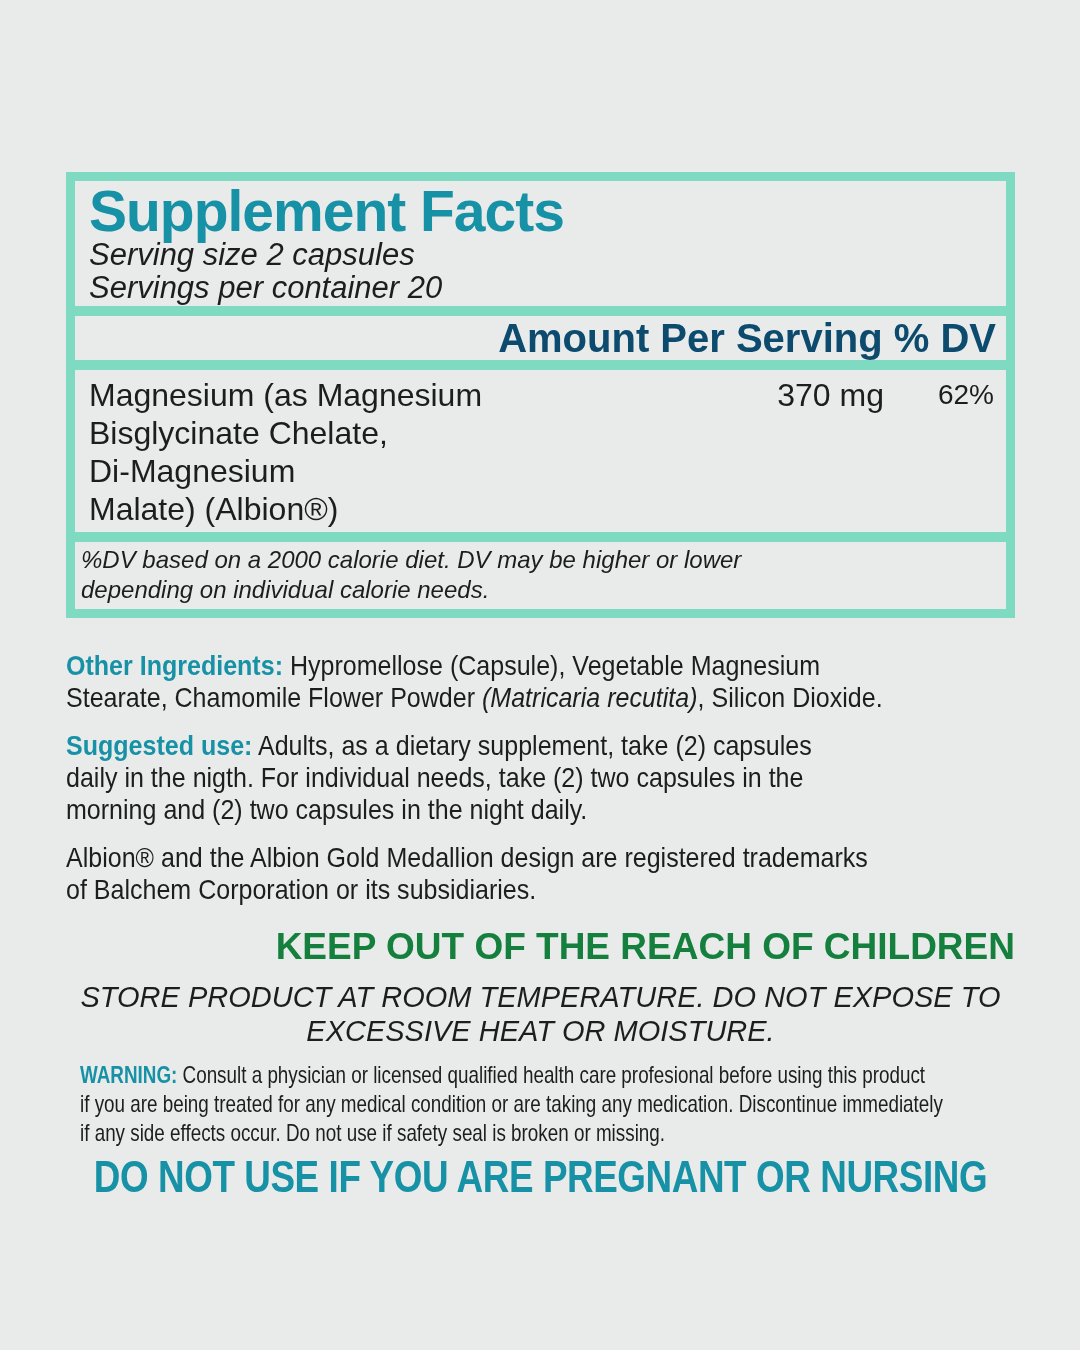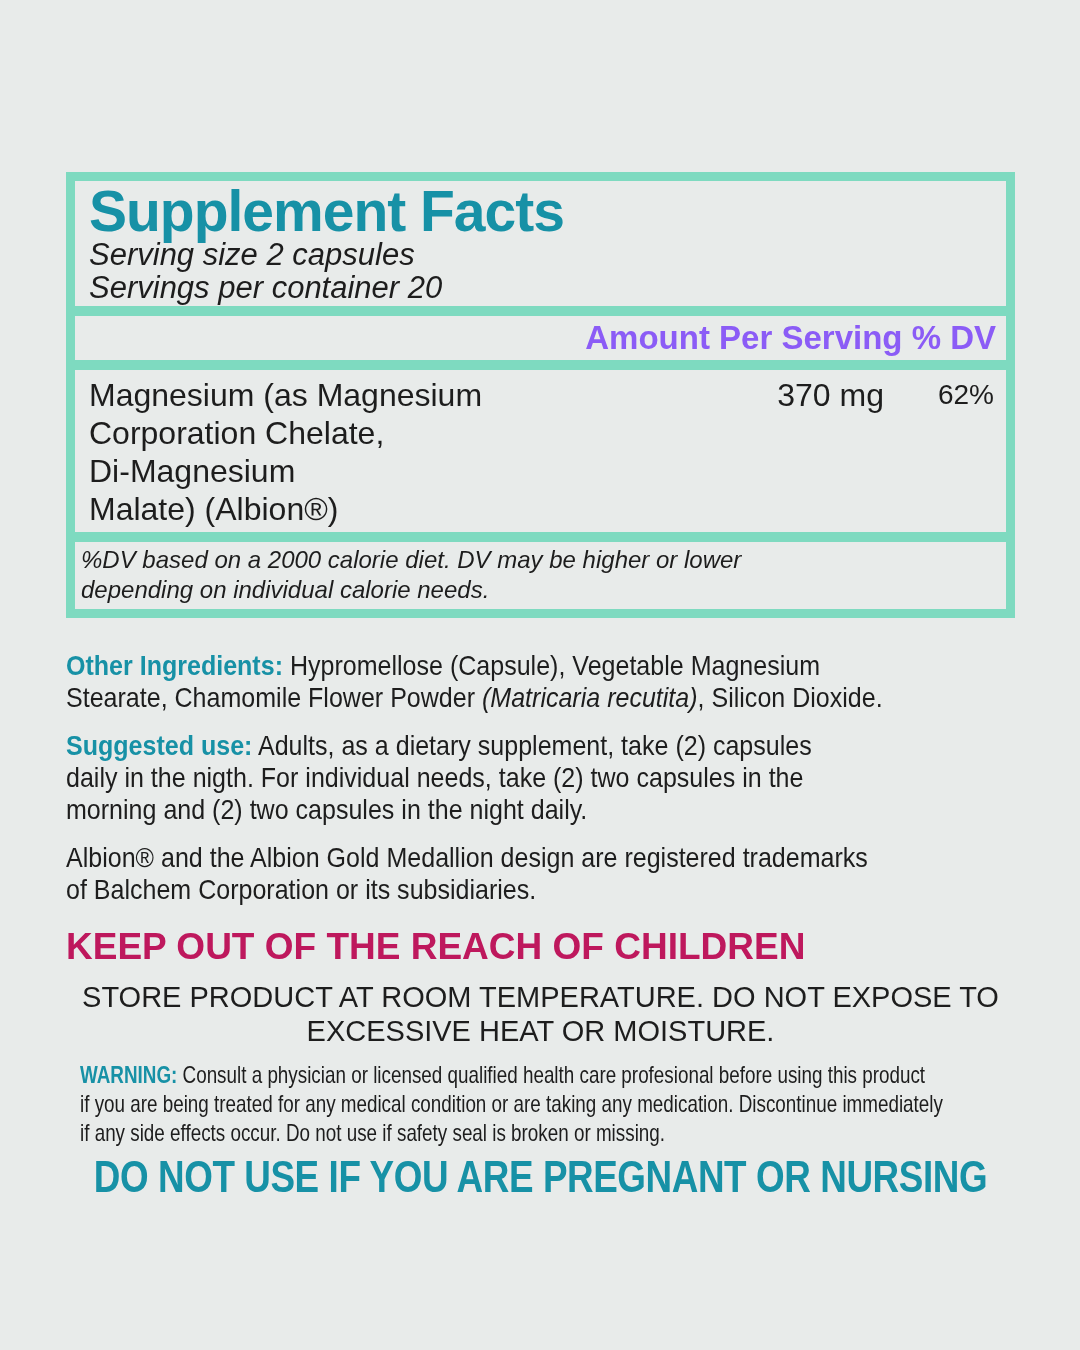--- a/index.html
+++ b/index.html
@@ -13,42 +13,42 @@
   
   .facts-panel { background:#7EDAC0; padding:9px; display:flex; flex-direction:column; gap:10px; }
   .cell { background:#E8EBEA; }
   .header-cell { padding:3px 14px 2px; }
   .facts-title {
     font-size:57px; font-weight:bold; color:#1791A6;
     letter-spacing:-1px; line-height:54px; white-space:nowrap;
   }
   .serving-line { font-size:31px; line-height:33px;font-style:italic; }
   .aps-cell {
-    text-align:right; font-weight:bold; color:#8b5cf6;
-    font-size:33px; line-height:36px; padding:4px 10px; white-space:nowrap;
+    text-align:right; font-weight:bold; color:#0c4a6e;
+    font-size:40px; line-height:36px; padding:4px 10px; white-space:nowrap;
   }
   .row-cell { display:flex; align-items:flex-start; padding:6px 12px 4px 14px; }
   .ing-name { flex:1; font-size:32px; line-height:38px; white-space:pre-line; }
   .ing-amount { width:150px; text-align:right; font-size:32px; line-height:38px; white-space:nowrap; }
   .ing-dv { width:110px; text-align:right; font-size:28px; line-height:38px; white-space:nowrap; }
   .footnote-cell { font-size:24px; line-height:30px; padding:3px 14px 4px 6px; white-space:pre-line;font-style:italic; }
 
   
   .para { margin:0; font-size:28px; line-height:32px; }
   .pl { white-space:pre-line; }
   .squeeze { width:1062px; transform:scaleX(0.894); transform-origin:left top; }
   .teal-label { color:#1791A6; font-weight:bold; }
   .mt-oi { margin-top:32px; }
   .mt-su { margin-top:16px; }
   .mt-tm { margin-top:16px; }
   .keep-out {
-    margin-top:20px; text-align:left; color:#be185d; font-weight:bold;
+    margin-top:20px; text-align:right; color:#15803d; font-weight:bold;
     font-size:37px; line-height:42px; white-space:nowrap;
   }
-  .storage { margin-top:12px; text-align:center; font-size:29px; line-height:34px; }
+  .storage { margin-top:12px; text-align:center; font-size:29px; line-height:34px;font-style:italic; }
   .warning {
     margin:12px 0 0 14px; font-size:24px; line-height:29px;
     width:1180px; transform:scaleX(0.785); transform-origin:left top;
   }
   .pregnancy {
     margin-top:6px; color:#1791A6; font-weight:bold;
     font-size:45px; line-height:48px; letter-spacing:-0.5px;
     width:1160px; transform:scaleX(0.818); transform-origin:left top;
     text-align:center; white-space:nowrap;
   }
@@ -63,21 +63,21 @@
       <div class="cell header-cell">
         <div class="facts-title">Supplement Facts</div>
         <div class="serving-line">Serving size 2 capsules</div>
         <div class="serving-line">Servings per container 20</div>
       </div>
 
       <div class="cell aps-cell">Amount Per Serving % DV</div>
 
       <div class="cell row-cell">
         <div class="ing-name">Magnesium (as Magnesium
-Corporation Chelate,
+Bisglycinate Chelate,
 Di-Magnesium
 Malate) (Albion®)</div>
         <div class="ing-amount">370 mg</div>
         <div class="ing-dv">62%</div>
       </div>
 
       <div class="cell footnote-cell">%DV based on a 2000 calorie diet. DV may be higher or lower
 depending on individual calorie needs.</div>
     </div>
 

